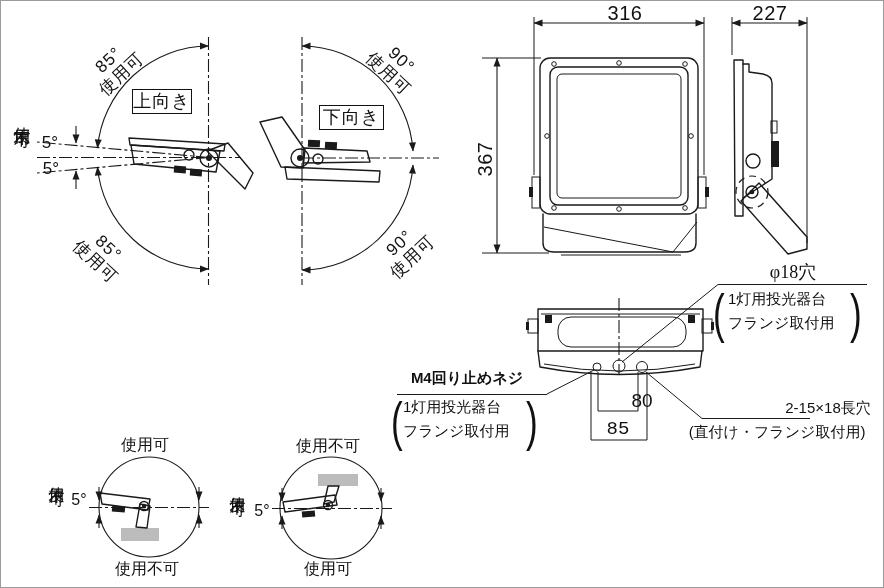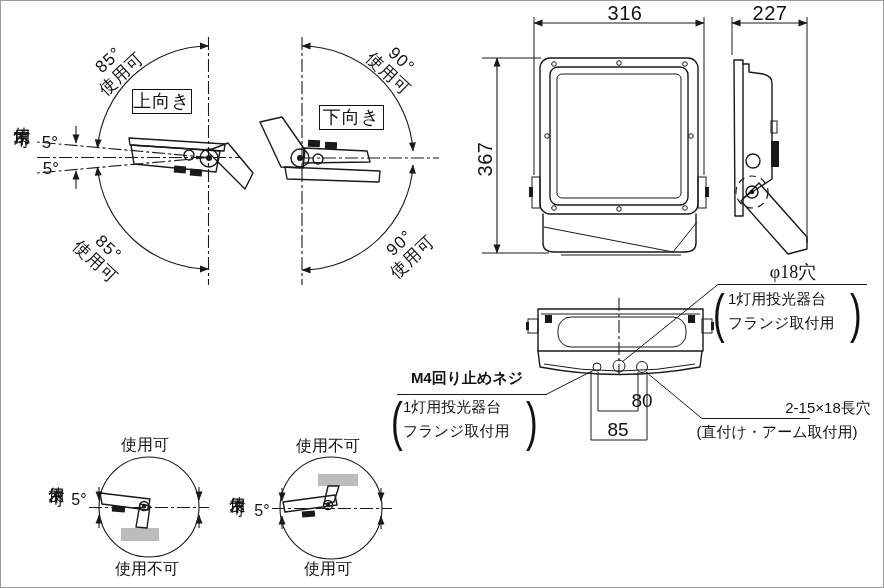--- a/index.html
+++ b/index.html
@@ -216,36 +216,36 @@
   <div class="t c arc" style="left:405px;top:249px;transform:translate(-50%,-50%) rotate(-43deg);">
     <span>90°</span>
       <span>使用可</span>
   </div>
   <div class="dirbox" style="left:318px;top:104px;width:63px;height:23px;line-height:23px;">下向き</div>
 
   <div class="t c num" style="left:588px;top:12px;margin-left:36px;">316</div>
   <div class="t c num" style="left:769px;top:12px;">227</div>
   <div class="t c num" style="left:484px;top:158px;transform:translate(-50%,-50%) rotate(-90deg);">367</div>
   <div class="t c dimnum" style="left:617px;top:400px;margin-left:24px;">80</div>
-  <div class="t c dimnum" style="left:617px;top:429px;">85</div>
+  <div class="t c dimnum" style="left:617px;top:429px;font-family:Liberation Mono, monospace;">85</div>
 
   <div class="t c" style="left:792px;top:271px;font-size:18px;font-family:Liberation Serif, serif;">φ18穴</div>
   <span class="bp" style="left:712px;top:287px;">(</span>
   <div class="t" style="left:727px;top:289px;">1灯用投光器台</div>
   <div class="t" style="left:727px;top:313px;">フランジ取付用</div>
   <span class="bp" style="left:849px;top:287px;">)</span>
 
   <div class="t c" style="left:466px;top:377px;font-weight:bold;">M4回り止めネジ</div>
   <span class="bp" style="left:390px;top:395px;">(</span>
   <div class="t" style="left:402px;top:397px;">1灯用投光器台</div>
   <div class="t" style="left:402px;top:421px;">フランジ取付用</div>
   <span class="bp" style="left:525px;top:395px;">)</span>
 
   <div class="t c" style="left:791px;top:407px;margin-left:36px;">2-15×18長穴</div>
-  <div class="t c" style="left:776px;top:431px;">(直付け・アーム取付用)</div>
+  <div class="t c" style="left:776px;top:431px;">(直付け・フランジ取付用)</div>
 
   <div class="t c small" style="left:144px;top:444px;">使用可</div>
   <div class="t vt small" style="left:46px;top:473px;">使用不可</div>
   <div class="t c small" style="left:78px;top:499px;">5°</div>
   <div class="t c small" style="left:146px;top:568px;">使用不可</div>
 
   <div class="t c small" style="left:327px;top:445px;">使用不可</div>
   <div class="t vt small" style="left:227px;top:483px;">使用不可</div>
   <div class="t c small" style="left:261px;top:510px;">5°</div>
   <div class="t c small" style="left:327px;top:568px;">使用可</div>

